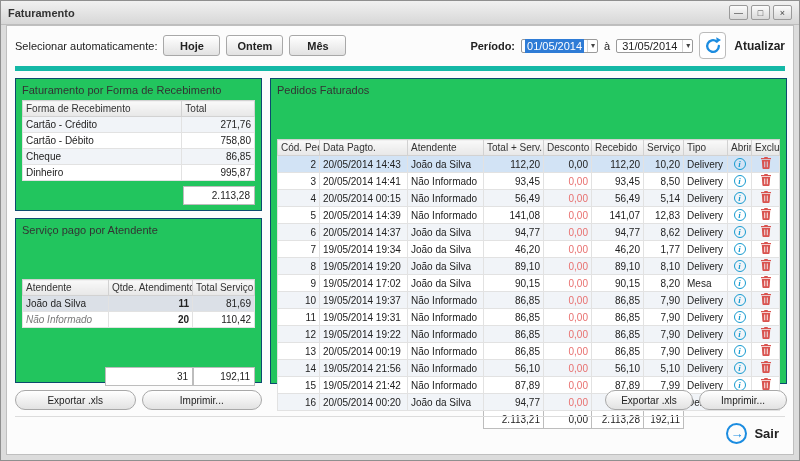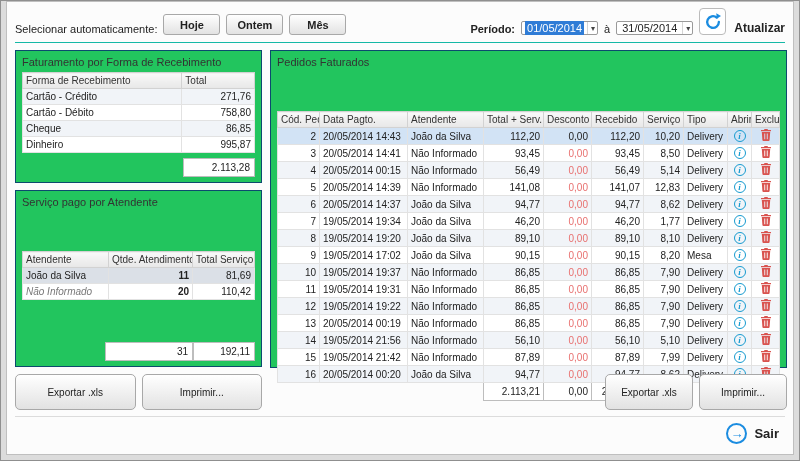--- a/index.html
+++ b/index.html
@@ -13,22 +13,22 @@
     background: linear-gradient(#f1f1f1, #d7d7d7); border-bottom: 1px solid #bdbdbd; }
   .title { font-size: 11px; font-weight: bold; color: #333; }
   .win-controls { margin-left: auto; display: flex; gap: 3px; }
   .winbtn { width: 19px; height: 15px; font-size: 9px; line-height: 12px; text-align: center;
     background: linear-gradient(#fcfcfc, #d9d9d9); border: 1px solid #9a9a9a; border-radius: 2px;
     color: #444; padding: 0; }
 
   .content { flex: 1; margin: 0 5px 5px 5px; background: #fcfcfc; border: 1px solid #bfbfbf;
     display: flex; flex-direction: column; padding: 6px 8px; min-height: 0; }
 
-  .toolbar { flex: 0 0 31px; display: flex; align-items: flex-end; gap: 6px;
-    border-bottom: 1px solid #14b8a6; padding-bottom: 7px; }
+  .toolbar { flex: 0 0 31px; display: flex; align-items: center; gap: 6px;
+    border-bottom: 5px solid #14b8a6; padding-bottom: 7px; }
   .lbl { font-size: 11px; color: #222; white-space: nowrap; }
   .bold { font-weight: bold; }
   .btn { min-width: 57px; height: 21px; font-size: 11px; color: #222;
     background: linear-gradient(#ffffff, #e2e2e2); border: 1px solid #a8a8a8; border-radius: 3px; font-weight: bold; }
   .spacer { flex: 1; }
   .combo { display: flex; align-items: center; height: 14px; background: #fff;
     border: 1px solid #9a9a9a; border-radius: 2px; padding: 0 2px 0 3px; font-size: 11px; gap: 3px; }
   .combo-val { padding: 1px 2px; color: #222; }
   .combo-val.sel { background: #2f7cd6; color: #fff; }
   .combo-arrow { font-size: 8px; color: #444; border-left: 1px solid #d5d5d5; padding-left: 3px;
@@ -60,22 +60,22 @@
   .qtde { font-weight: bold; }
   .icon-cell { text-align: center; padding: 1px 0; }
 
   .total-row { display: flex; justify-content: flex-end; margin-top: 5px; gap: 0; }
   .total-box { border: 1px solid #bdbdbd; background: #fff; font-size: 10px;
     padding: 3px 4px; text-align: right; color: #222; }
   .w72 { width: 72px; } .w76 { width: 88px; } .w62 { width: 62px; }
   .push-down { margin-top: auto; }
 
   .btnrow { display: flex; gap: 6px; flex: 0 0 20px; }
-  .btn2 { height: 36px; font-size: 10px; color: #222;
-    background: linear-gradient(#ffffff, #e2e2e2); border: 1px solid #a8a8a8; border-radius: 5px; }
+  .btn2 { height: 20px; font-size: 10px; color: #222;
+    background: linear-gradient(#ffffff, #e2e2e2); border: 1px solid #a8a8a8; border-radius: 10px; }
   .left .btn2 { flex: 1; }
   .right .btnrow { justify-content: flex-end; }
   .right .btn2 { width: 88px; }
 
   tfoot td { border: none; background: #fcfcfc; padding-top: 4px; height: auto; }
   tfoot td.tot { border: 1px solid #bdbdbd; background: #fff; text-align: right; padding: 3px; }
 
   .info-icon { display: inline-block; width: 12px; height: 12px; border: 1px solid #179bd0;
     border-radius: 50%; color: #179bd0; font-size: 9px; line-height: 10px; text-align: center;
     font-style: italic; font-weight: bold; font-family: "Liberation Serif", serif; }
@@ -87,20 +87,28 @@
     font-size: 13px; font-weight: bold; color: #222; padding-right: 6px; }
   .sair-icon { width: 21px; height: 21px; border: 2px solid #1b8ce0; border-radius: 50%;
     color: #1b8ce0; display: flex; align-items: center; justify-content: center;
     font-size: 13px; font-weight: bold; }
 </style>
 </head>
 <body>
 
 <div class="window">
 
+  <div class="titlebar">
+    <span class="title">Faturamento</span>
+    <div class="win-controls">
+      <button class="winbtn"><span>—</span></button>
+      <button class="winbtn"><span>□</span></button>
+      <button class="winbtn"><span>×</span></button>
+    </div>
+  </div>
 
   <div class="content">
 
     <div class="toolbar">
       <span class="lbl">Selecionar automaticamente:</span>
       <button class="btn">Hoje</button>
       <button class="btn">Ontem</button>
       <button class="btn">Mês</button>
       <div class="spacer"></div>
       <span class="lbl bold">Período:</span>

